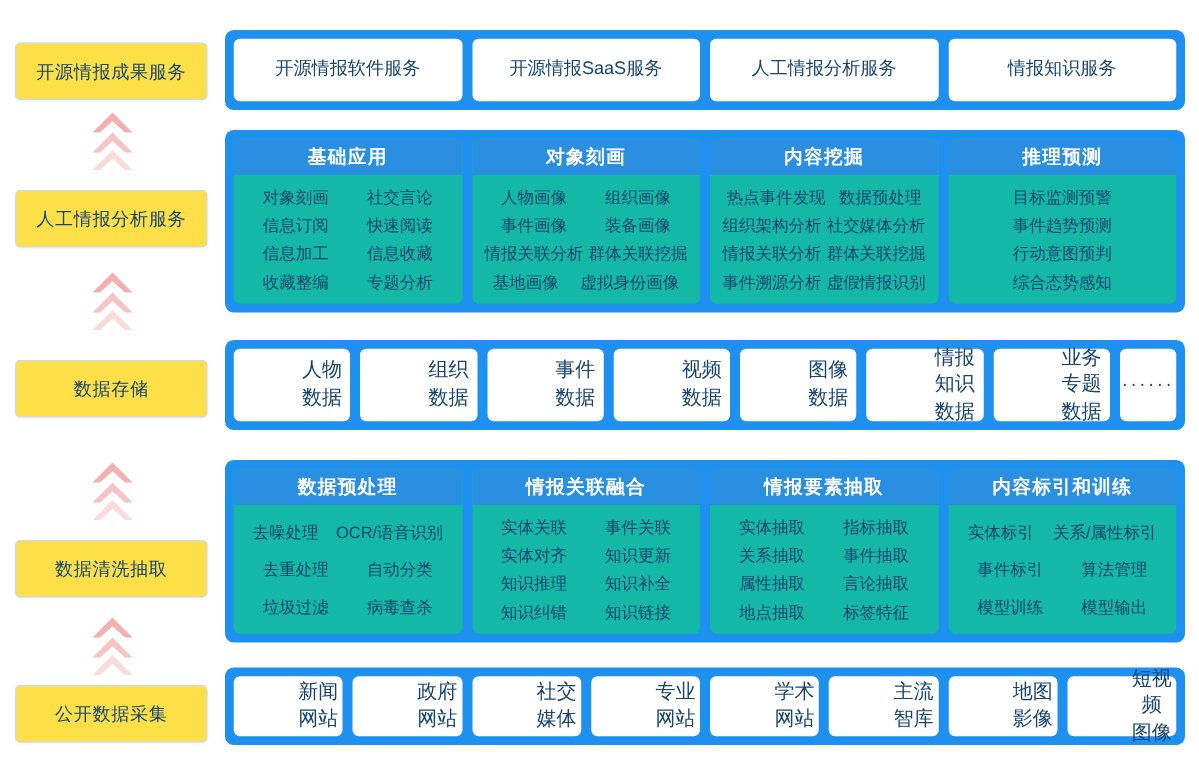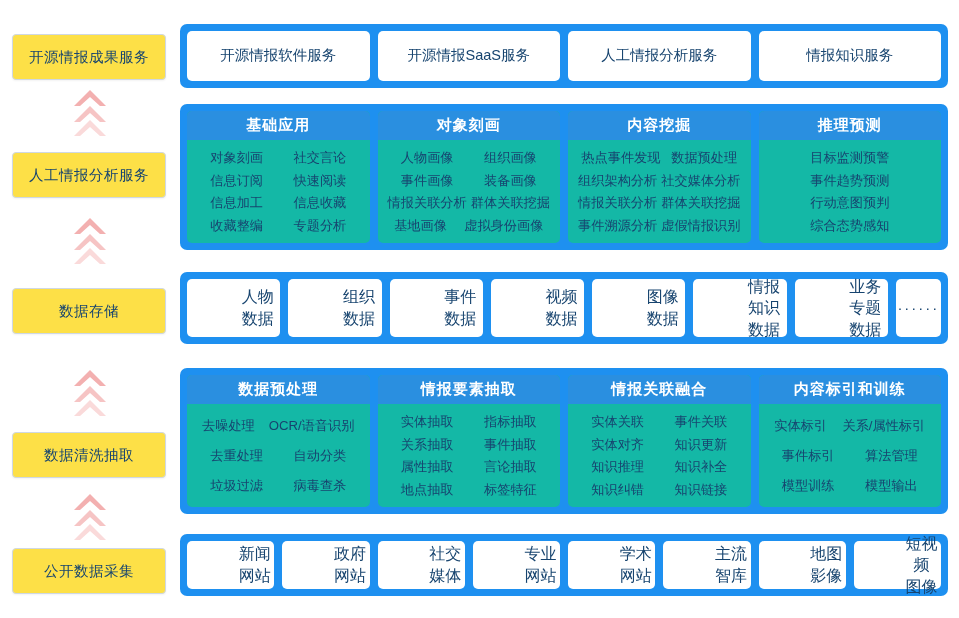--- a/index.html
+++ b/index.html
@@ -273,20 +273,42 @@
           <span>自动分类</span>
         </div>
         <div class="bd-row">
           <span>垃圾过滤</span>
           <span>病毒查杀</span>
         </div>
       </div>
     </div>
 
     <div class="card">
+      <div class="card-hd">情报关联融合</div>
+      <div class="card-bd">
+        <div class="bd-row">
+          <span>实体关联</span>
+          <span>事件关联</span>
+        </div>
+        <div class="bd-row">
+          <span>实体对齐</span>
+          <span>知识更新</span>
+        </div>
+        <div class="bd-row">
+          <span>知识推理</span>
+          <span>知识补全</span>
+        </div>
+        <div class="bd-row">
+          <span>知识纠错</span>
+          <span>知识链接</span>
+        </div>
+      </div>
+    </div>
+
+    <div class="card">
       <div class="card-hd">情报要素抽取</div>
       <div class="card-bd">
         <div class="bd-row">
           <span>实体抽取</span>
           <span>指标抽取</span>
         </div>
         <div class="bd-row">
           <span>关系抽取</span>
           <span>事件抽取</span>
         </div>
@@ -295,42 +317,20 @@
           <span>言论抽取</span>
         </div>
         <div class="bd-row">
           <span>地点抽取</span>
           <span>标签特征</span>
         </div>
       </div>
     </div>
 
     <div class="card">
-      <div class="card-hd">情报关联融合</div>
-      <div class="card-bd">
-        <div class="bd-row">
-          <span>实体关联</span>
-          <span>事件关联</span>
-        </div>
-        <div class="bd-row">
-          <span>实体对齐</span>
-          <span>知识更新</span>
-        </div>
-        <div class="bd-row">
-          <span>知识推理</span>
-          <span>知识补全</span>
-        </div>
-        <div class="bd-row">
-          <span>知识纠错</span>
-          <span>知识链接</span>
-        </div>
-      </div>
-    </div>
-
-    <div class="card">
       <div class="card-hd">内容标引和训练</div>
       <div class="card-bd">
         <div class="bd-row">
           <span>实体标引</span>
           <span>关系/属性标引</span>
         </div>
         <div class="bd-row">
           <span>事件标引</span>
           <span>算法管理</span>
         </div>

